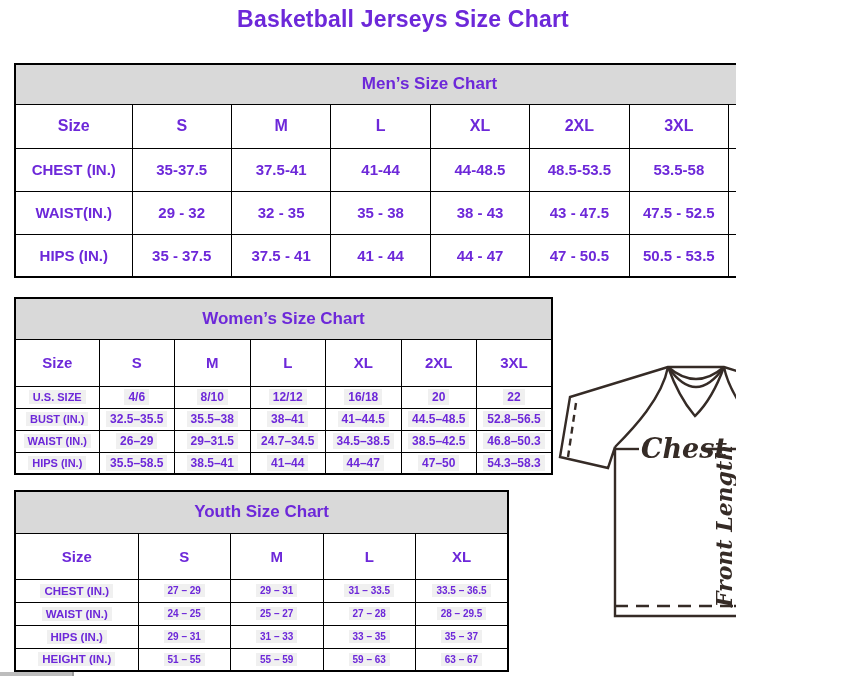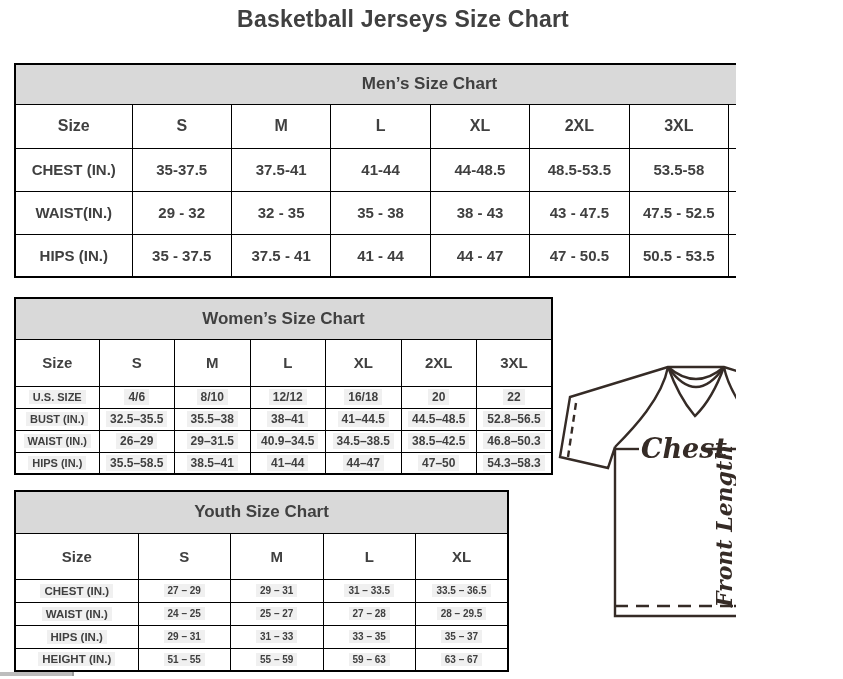--- a/index.html
+++ b/index.html
@@ -1,20 +1,20 @@
 <!DOCTYPE html>
 <html><head>
 <meta charset="utf-8">
 <style>
   * { margin:0; padding:0; box-sizing:border-box; }
   html,body { background:#ffffff; }
   .page {
     position:relative; width:736px; height:679px;
     background:#ffffff; overflow:hidden;
-    font-family:"Liberation Sans", sans-serif; color:#404040;
+    font-family:"Liberation Sans", sans-serif; color:#6d28d9;
   }
   .page-title {
     position:absolute; top:6px; left:0; width:806px;
     text-align:center; font-size:23px; font-weight:bold;
     letter-spacing:0.2px;
   }
   table.sizes {
     position:absolute; border-collapse:collapse; table-layout:fixed;
     border:2px solid #000; background:#fff;
   }
@@ -152,21 +152,21 @@
           <td><span class="hl">35.5–38</span></td>
           <td><span class="hl">38–41</span></td>
           <td><span class="hl">41–44.5</span></td>
           <td><span class="hl">44.5–48.5</span></td>
           <td><span class="hl">52.8–56.5</span></td>
         </tr>
         <tr class="datarow">
           <td><span class="hl">WAIST (IN.)</span></td>
           <td><span class="hl">26–29</span></td>
           <td><span class="hl">29–31.5</span></td>
-          <td><span class="hl">40.9–34.5</span></td>
+          <td><span class="hl">24.7–34.5</span></td>
           <td><span class="hl">34.5–38.5</span></td>
           <td><span class="hl">38.5–42.5</span></td>
           <td><span class="hl">46.8–50.3</span></td>
         </tr>
         <tr class="datarow">
           <td><span class="hl">HIPS (IN.)</span></td>
           <td><span class="hl">35.5–58.5</span></td>
           <td><span class="hl">38.5–41</span></td>
           <td><span class="hl">41–44</span></td>
           <td><span class="hl">44–47</span></td>

